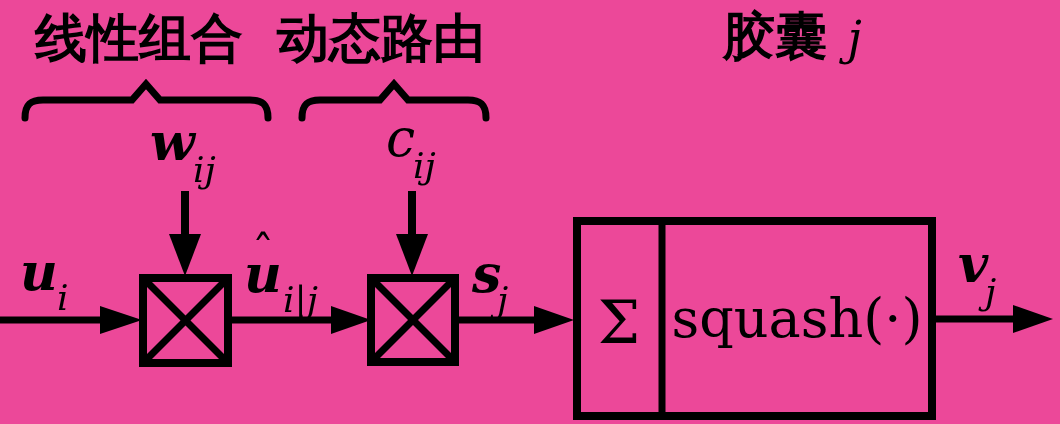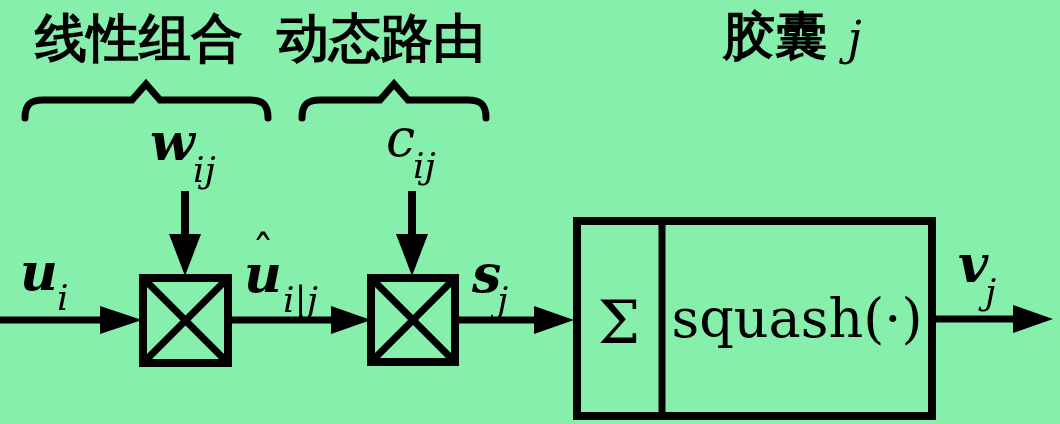--- a/index.html
+++ b/index.html
@@ -4,21 +4,21 @@
 <style>
   html, body {
     margin: 0;
     padding: 0;
     background: #ffffff;
   }
   .stage {
     position: relative;
     width: 1060px;
     height: 424px;
-    background: #86efac;
+    background: #ec4899;
     overflow: hidden;
     font-family: "DejaVu Serif", serif;
   }
   svg { display: block; }
   .cjk {
     font-family: "Liberation Sans", "DejaVu Sans", sans-serif;
     font-weight: bold;
   }
   .mvec {            
     font-family: "DejaVu Serif", serif;

